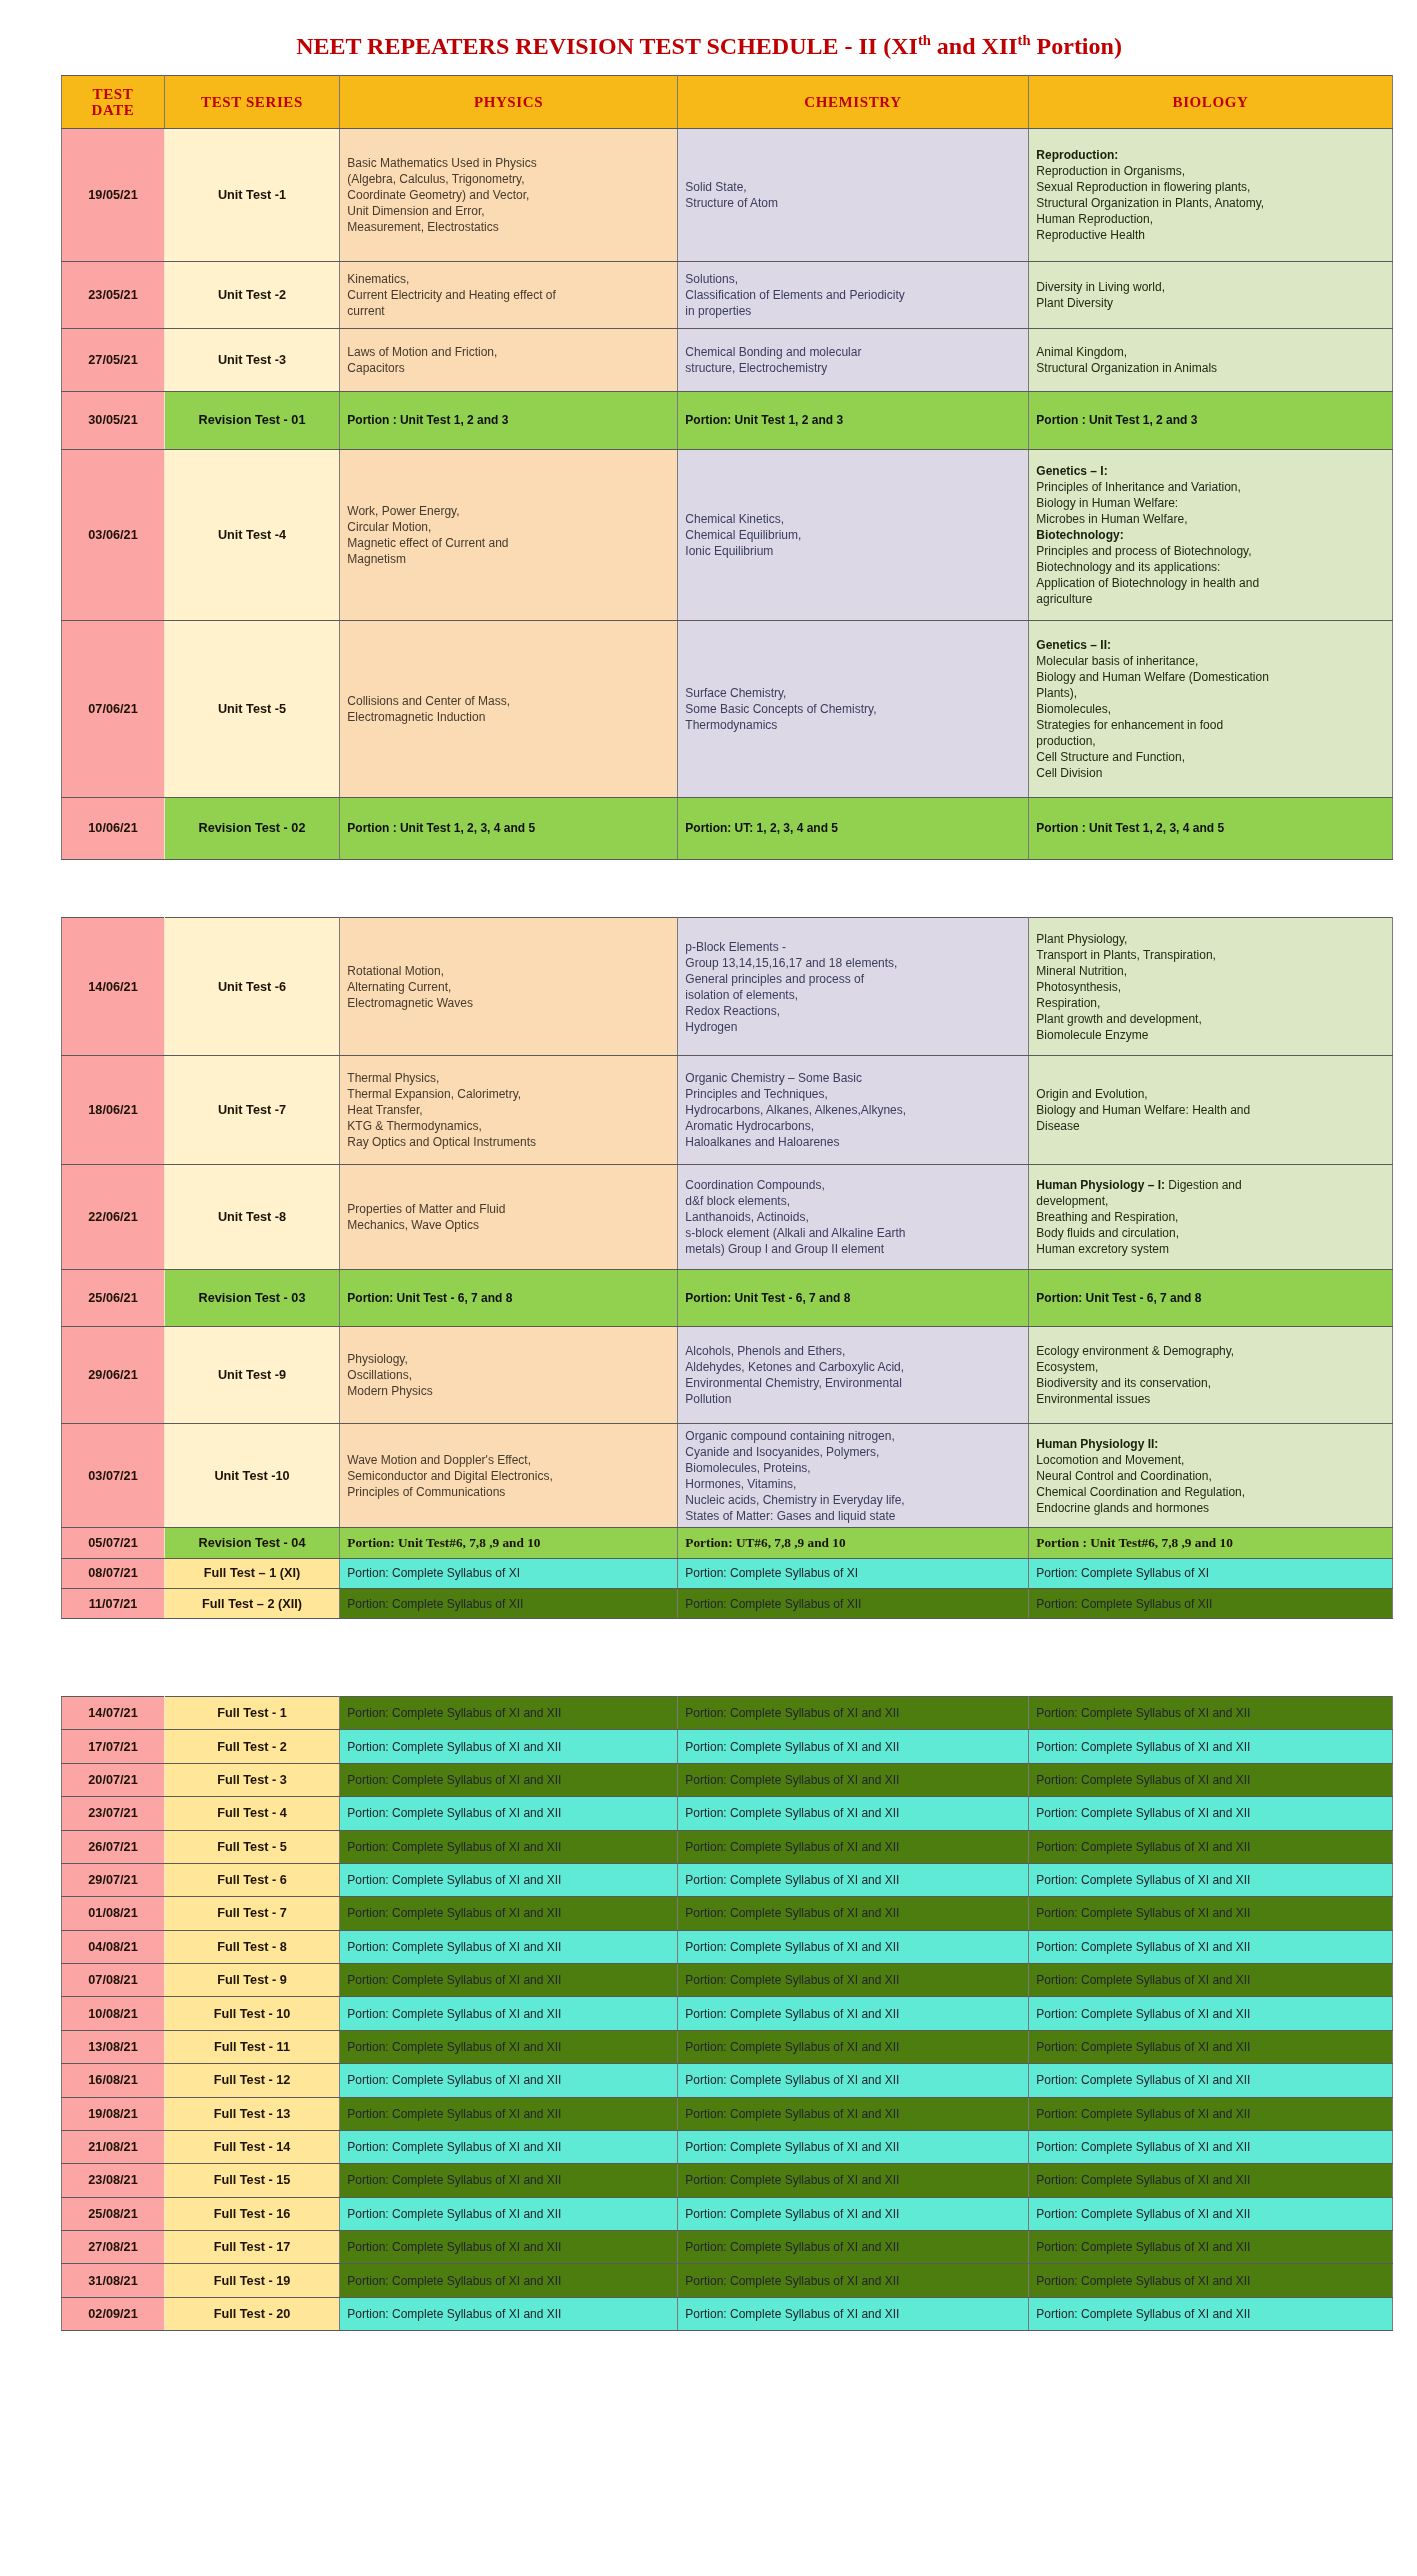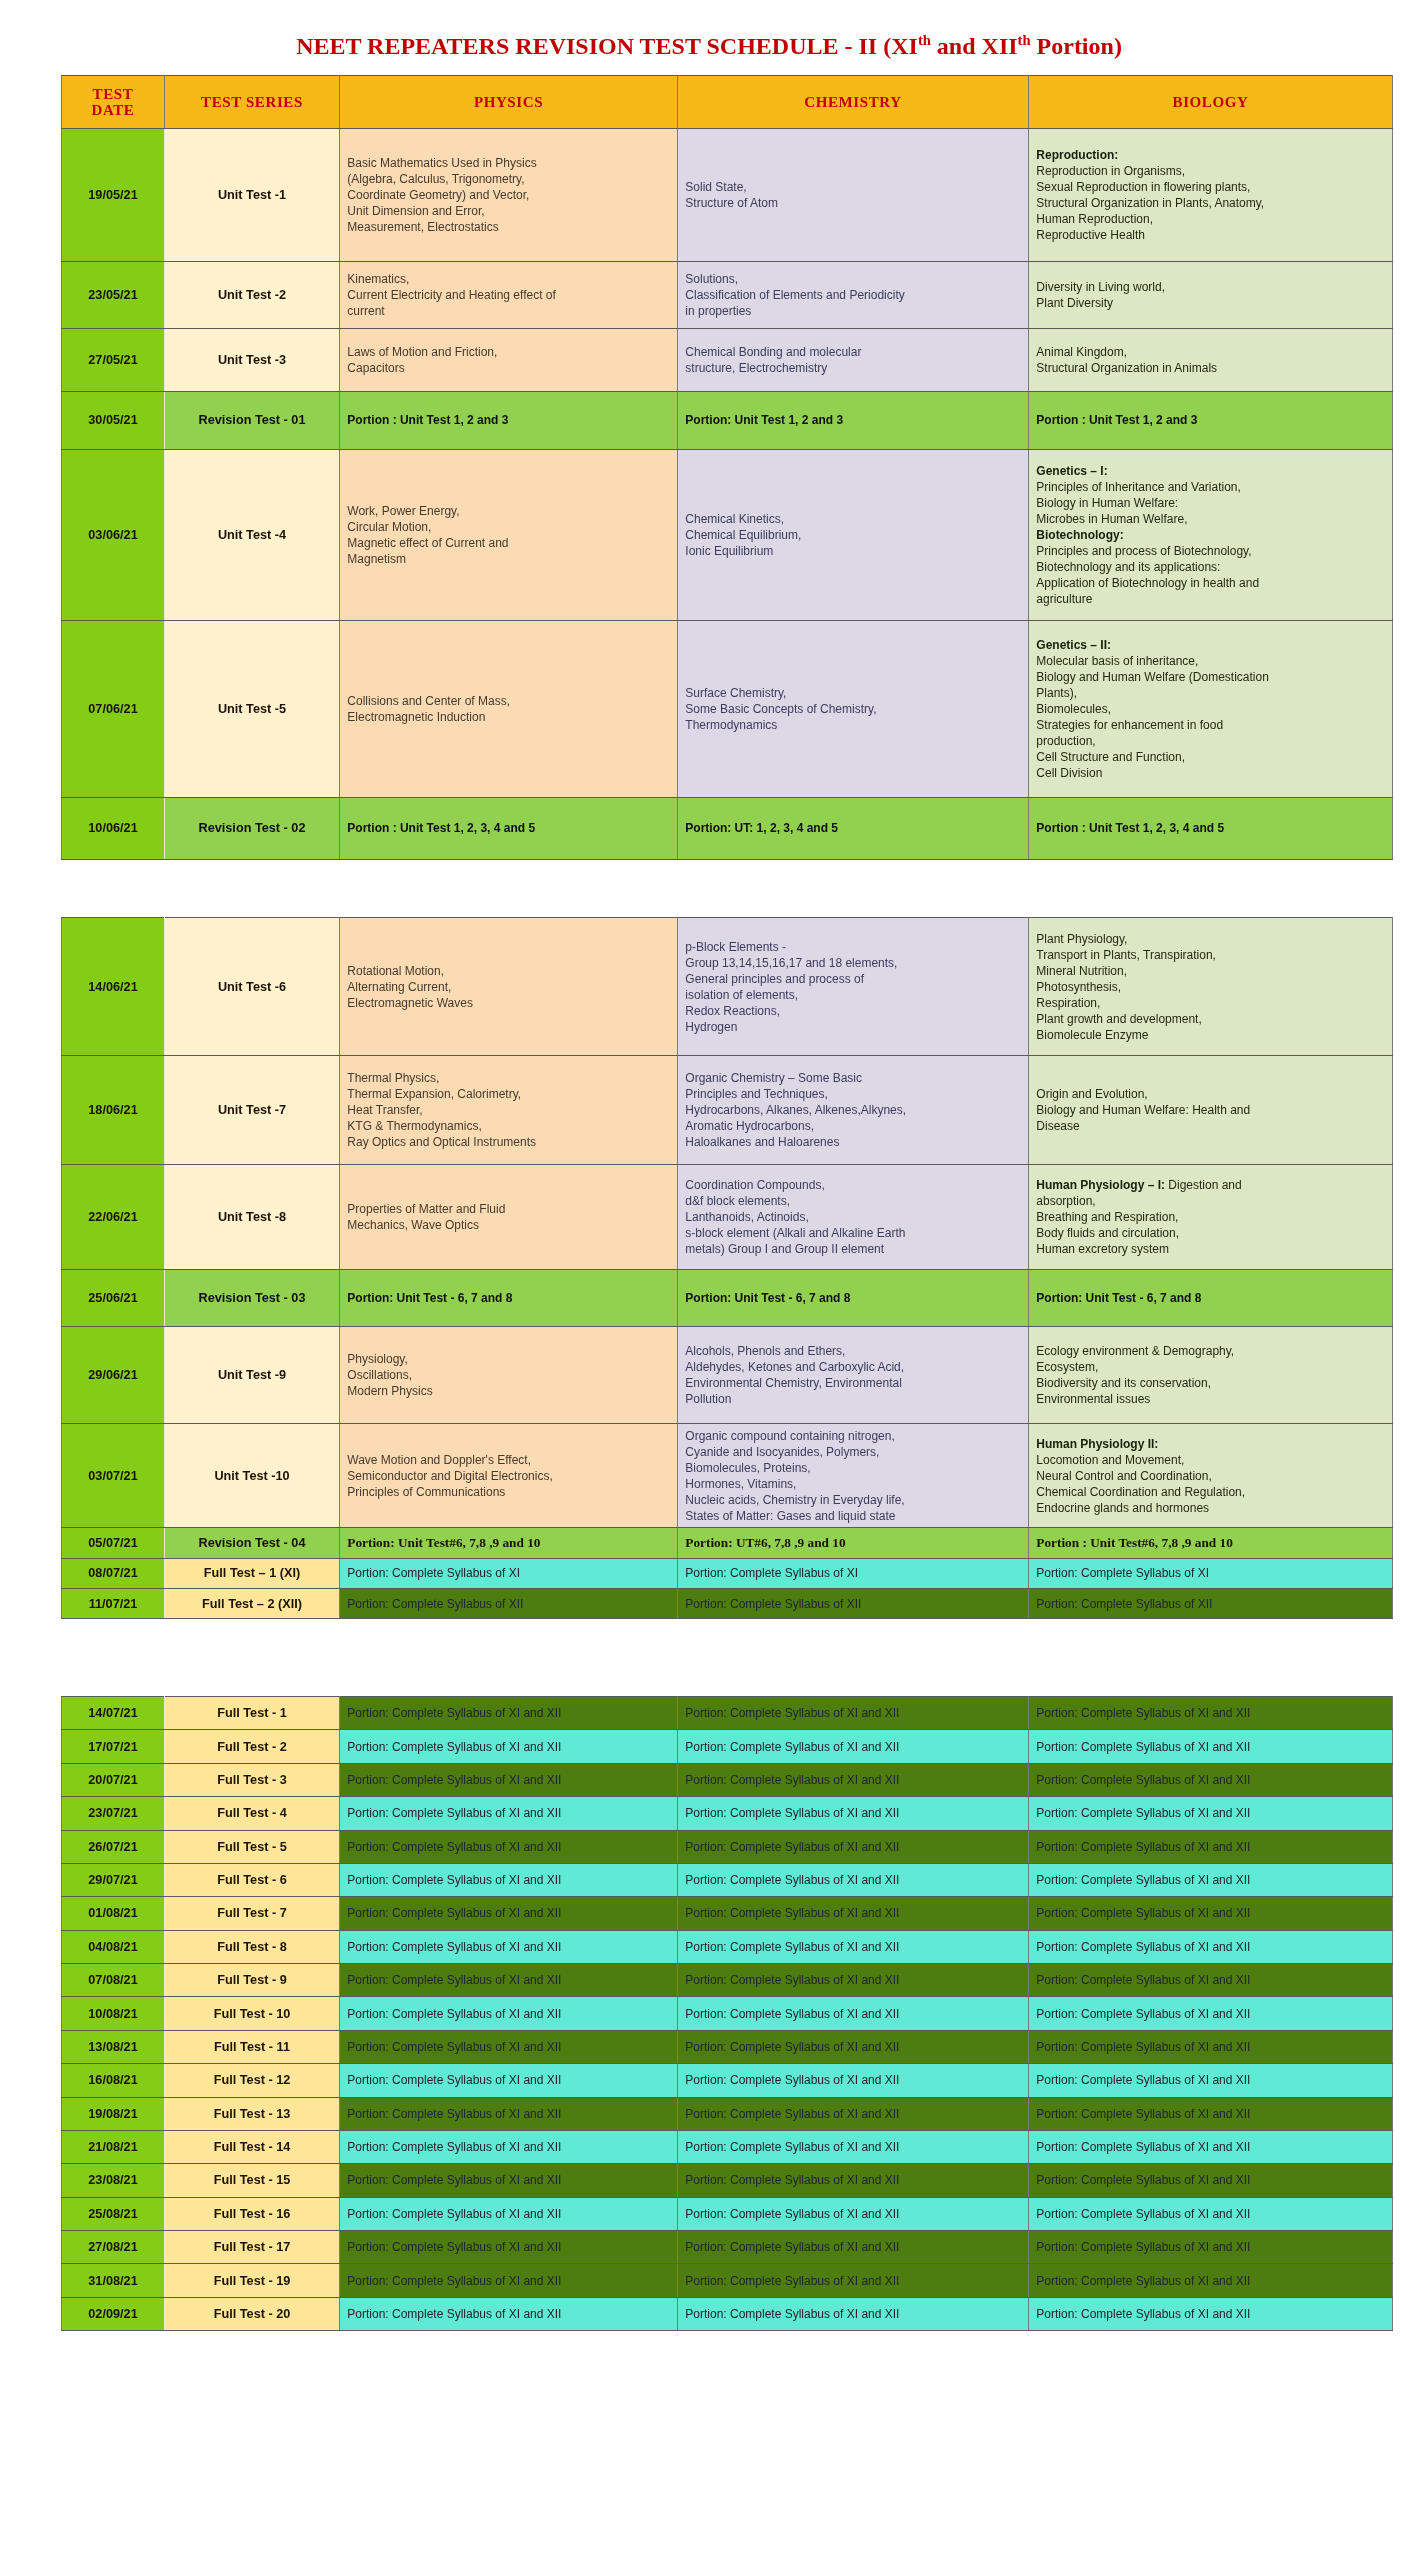--- a/index.html
+++ b/index.html
@@ -22,21 +22,21 @@
     border-top:1.2px solid #5a5a5a;border-bottom:1.2px solid #5a5a5a;
     padding:3.6px 7.3px;font-size:12px;line-height:16px;color:#262626;
     vertical-align:middle;overflow:hidden;word-wrap:break-word;
   }
   .ln{min-height:16px;}
   .b{font-weight:bold;color:#16200a;}
   tr.hdr td{
     background:#F7B917;color:#C00000;font-family:"Liberation Serif",serif;
     font-weight:bold;text-align:center;font-size:15px;letter-spacing:0.6px;white-space:pre-line;margin-top:40px;
   }
-  td.date{background:#84cc16;text-align:center;font-weight:bold;font-size:12.7px;color:#1c1306;}
+  td.date{background:#fca5a5;text-align:center;font-weight:bold;font-size:12.7px;color:#1c1306;}
   td.date{border-right:1.8px solid #efe7d2;}
   td.series{background:#FFF2CC;text-align:center;font-weight:bold;font-size:12.7px;color:#1c1306;}
   td.phy{background:#FBDBB3;color:#453a2d;}
   td.che{background:#DCD8E5;color:#3c3c5e;}
   td.bio{background:#DCE7C6;color:#232b12;}
   
   tr.rev td.series,tr.rev td.phy,tr.rev td.che,tr.rev td.bio{
     background:#92D050;color:#101010;font-weight:bold;
   }
   tr.rev4 td.series,tr.rev4 td.phy,tr.rev4 td.che,tr.rev4 td.bio{
@@ -292,21 +292,21 @@
         </td>
         <td class="che">
           <div class="ln">Coordination Compounds,</div>
           <div class="ln">d&amp;f block elements,</div>
           <div class="ln">Lanthanoids, Actinoids,</div>
           <div class="ln">s-block element (Alkali and Alkaline Earth</div>
           <div class="ln">metals) Group I and Group II element</div>
         </td>
         <td class="bio">
           <div class="ln"><span class="b">Human Physiology – I:</span><span> Digestion and</span></div>
-          <div class="ln">absorption,</div>
+          <div class="ln">development,</div>
           <div class="ln">Breathing and Respiration,</div>
           <div class="ln">Body fluids and circulation,</div>
           <div class="ln">Human excretory system</div>
         </td>
       </tr>
       <tr class="rev">
         <td class="date">25/06/21</td>
         <td class="series">Revision Test - 03</td>
         <td class="phy">
           <div class="ln">Portion: Unit Test - 6, 7 and 8</div>

